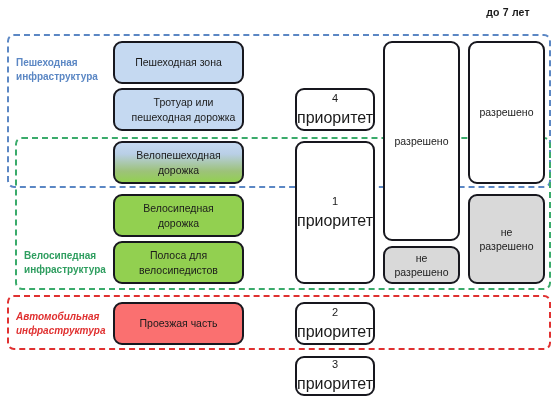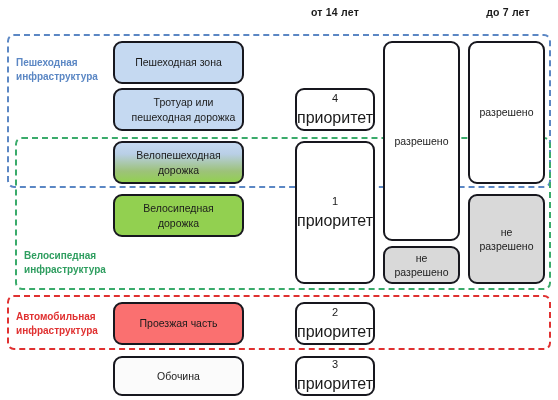--- a/index.html
+++ b/index.html
@@ -47,21 +47,21 @@
     position: absolute;
     font-size: 10px;
     font-weight: bold;
     line-height: 1.35;
     width: 96px;
     text-align: left;
     white-space: pre-line;
   }
   .label-ped  { color: #5b87c4; }
   .label-bike { color: #2f9e60; }
-  .label-auto { color: #e03131; }
+  .label-auto { color: #e03131; font-style: italic; }
 
   
   .node {
     position: absolute;
     box-sizing: border-box;
     border: 2px solid #17171e;
     border-radius: 9px;
     display: flex;
     flex-direction: column;
     align-items: center;
@@ -116,21 +116,20 @@
     line-height: 1.35;
     white-space: pre-line;
     text-align: center;
   }
 </style>
 </head>
 <body>
 
 <div id="diagram">
 
-  <div class="col-header" style="left:291px; width:88px;">от 14 лет</div>
   <div class="col-header" style="left:464px; width:88px;">до 7 лет</div>
 
   <div class="group-frame group-ped" style="left:7px; top:34px; width:544px; height:154px;"></div>
   <div class="group-frame group-bike" style="left:15px; top:137px; width:536px; height:153px;"></div>
   <div class="group-frame group-auto" style="left:7px; top:295px; width:544px; height:55px;"></div>
 
   <div class="group-label label-ped" style="left:16px; top:56px;">Пешеходная
 инфраструктура</div>
   <div class="group-label label-bike" style="left:24px; top:249px;">Велосипедная
 инфраструктура</div>
@@ -141,24 +140,25 @@
 
   <div class="node blue" style="left:113px; top:88px; width:131px; height:43px;padding-left:15px;">Тротуар или
 пешеходная дорожка</div>
 
   <div class="node grad" style="left:113px; top:141px; width:131px; height:43px;">Велопешеходная
 дорожка</div>
 
   <div class="node green" style="left:113px; top:194px; width:131px; height:43px;">Велосипедная
 дорожка</div>
 
+  <div class="node green" style="left:113px; top:241px; width:131px; height:43px;">Полоса для
+велосипедистов</div>
 
   <div class="node red" style="left:113px; top:302px; width:131px; height:43px;">Проезжая часть</div>
 
-  <div class="node white" style="left:113px; top:356px; width:131px; height:40px;">Обочина</div>
 
   <div class="node plain" style="left:295px; top:88px; width:80px; height:43px;">
     <span class="num">4</span>
     <span class="sub">приоритет</span>
   </div>
 
   <div class="node plain" style="left:295px; top:141px; width:80px; height:143px;">
     <span class="num">1</span>
     <span class="sub">приоритет</span>
   </div>

